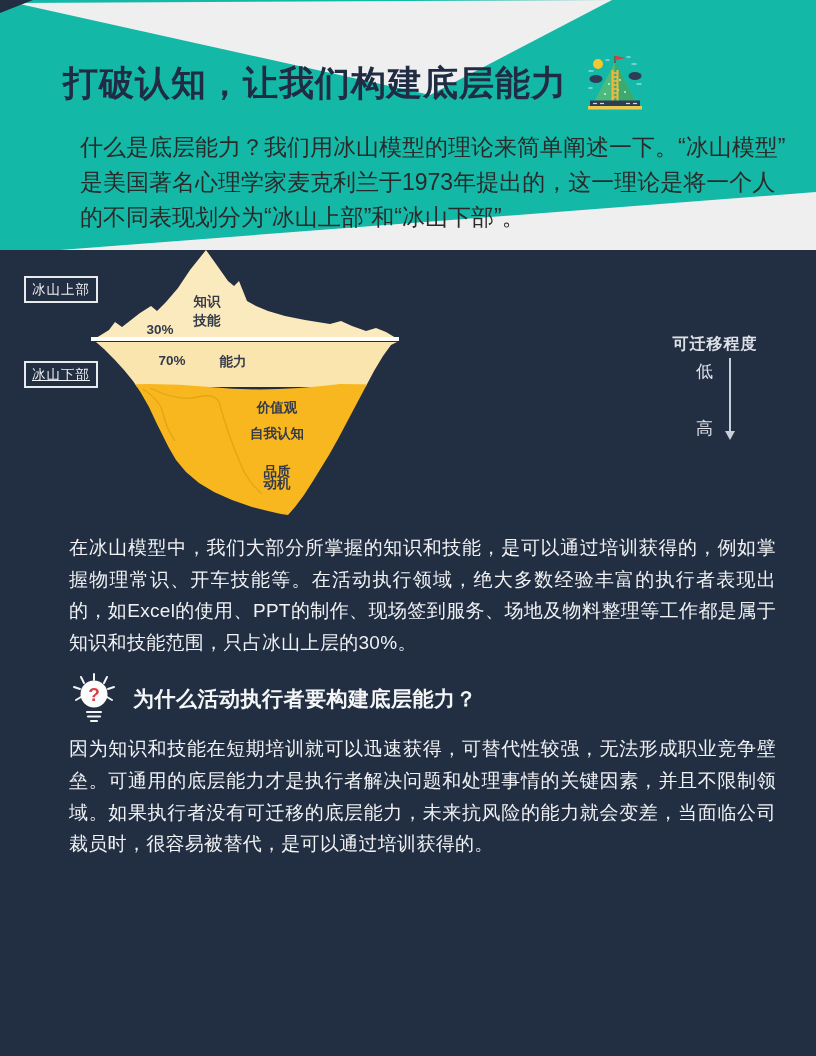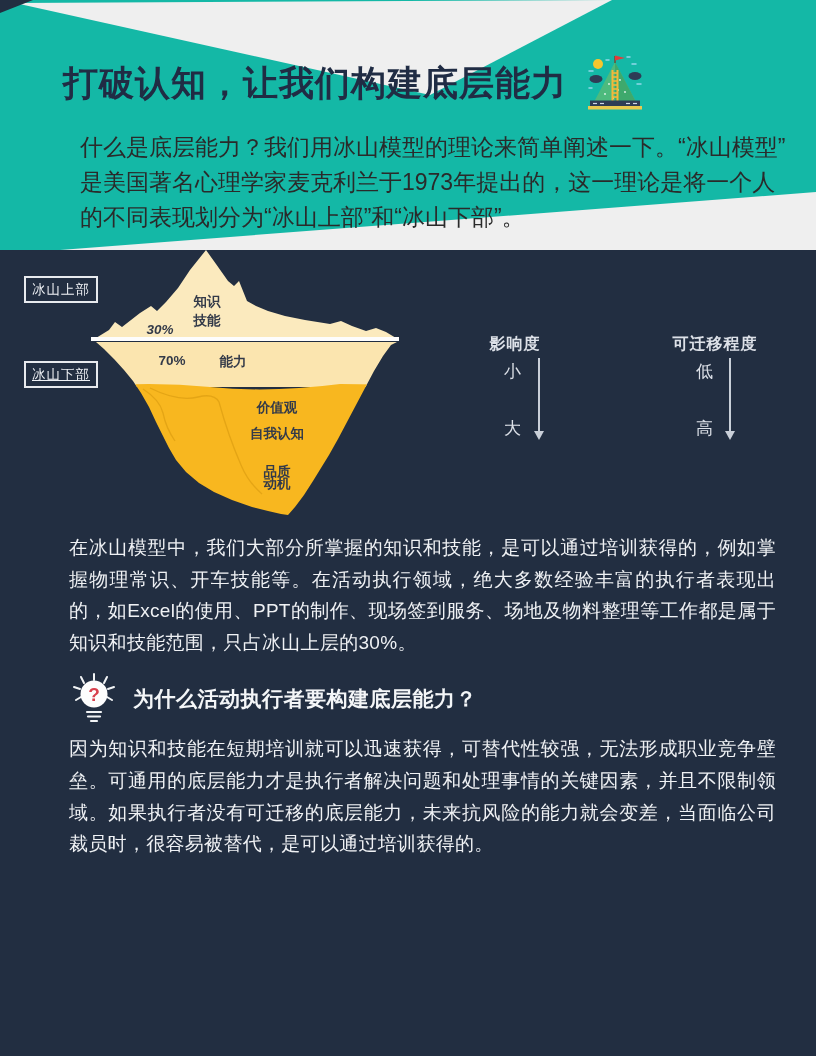--- a/index.html
+++ b/index.html
@@ -23,21 +23,21 @@
     position:absolute; left:24px; width:74px; height:27px; box-sizing:border-box;
     border:2px solid #E8EAEE; color:#EEF0F4; font-size:13.5px; letter-spacing:1px;
     display:flex; align-items:center; justify-content:center;
   }
   .tagbox.upper { top:26px; }
   .tagbox.lower { top:111px;text-decoration:underline; }
 
   .berg-label { position:absolute; color:#333A49; font-weight:bold; font-size:13.5px; text-align:center; }
   .lbl-knowledge { left:187px; top:43px;  width:40px; }
   .lbl-skills    { left:187px; top:62px;  width:40px; }
-  .lbl-pct30     { left:140px; top:72px;  width:40px;font-style:italic; }
+  .lbl-pct30     { left:140px; top:72px;  width:40px; }
   .lbl-pct70     { left:152px; top:103px; width:40px; }
   .lbl-ability   { left:213px; top:103px; width:40px; }
   .lbl-values    { left:242px; top:149px; width:70px; }
   .lbl-self      { left:242px; top:175px; width:70px; }
   .lbl-quality   { left:242px; top:213px; width:70px; }
   .lbl-motive    { left:242px; top:225px; width:70px; }
 
   .axis { position:absolute; top:84px; width:110px; height:120px; color:#DDE1E8; }
   .axis-1 { left:460px; } .axis-2 { left:558px; } .axis-3 { left:660px; }
   .axis-title { text-align:center; font-size:16px; font-weight:600; letter-spacing:1px; white-space:nowrap; }
@@ -149,29 +149,20 @@
       <div class="berg-label lbl-knowledge">知识</div>
       <div class="berg-label lbl-skills">技能</div>
       <div class="berg-label lbl-pct30">30%</div>
       <div class="berg-label lbl-pct70">70%</div>
       <div class="berg-label lbl-ability">能力</div>
       <div class="berg-label lbl-values">价值观</div>
       <div class="berg-label lbl-self">自我认知</div>
       <div class="berg-label lbl-quality">品质</div>
       <div class="berg-label lbl-motive">动机</div>
 
-      <div class="axis axis-1">
-        <div class="axis-title">影响度</div>
-        <span class="lbl top-lbl">小</span>
-        <span class="lbl bottom-lbl">大</span>
-        <div class="arrow">
-            <div class="line"></div>
-            <div class="head"></div>
-          </div>
-      </div>
       <div class="axis axis-3">
         <div class="axis-title">可迁移程度</div>
         <span class="lbl top-lbl">低</span>
         <span class="lbl bottom-lbl">高</span>
         <div class="arrow">
             <div class="line"></div>
             <div class="head"></div>
           </div>
       </div>
     </div>

